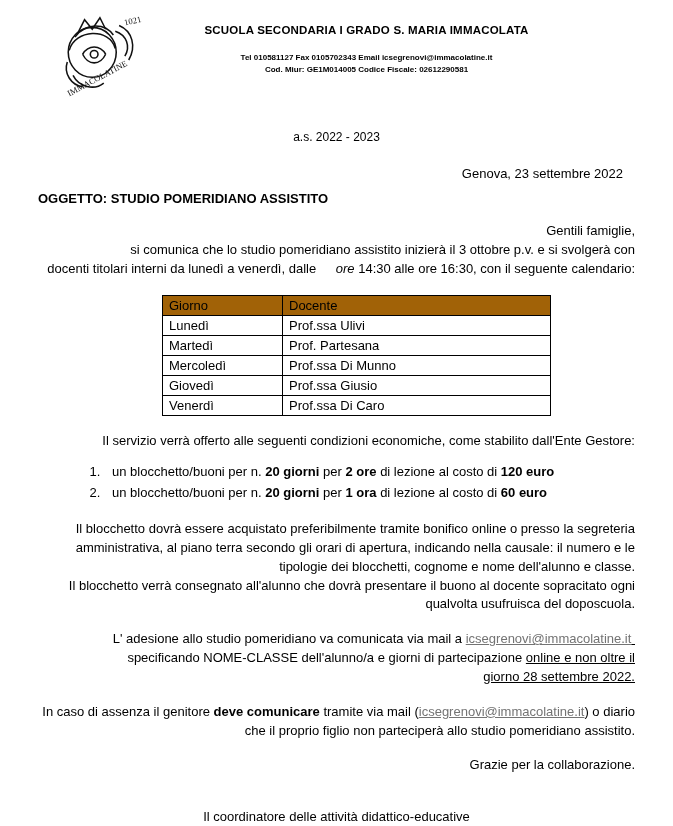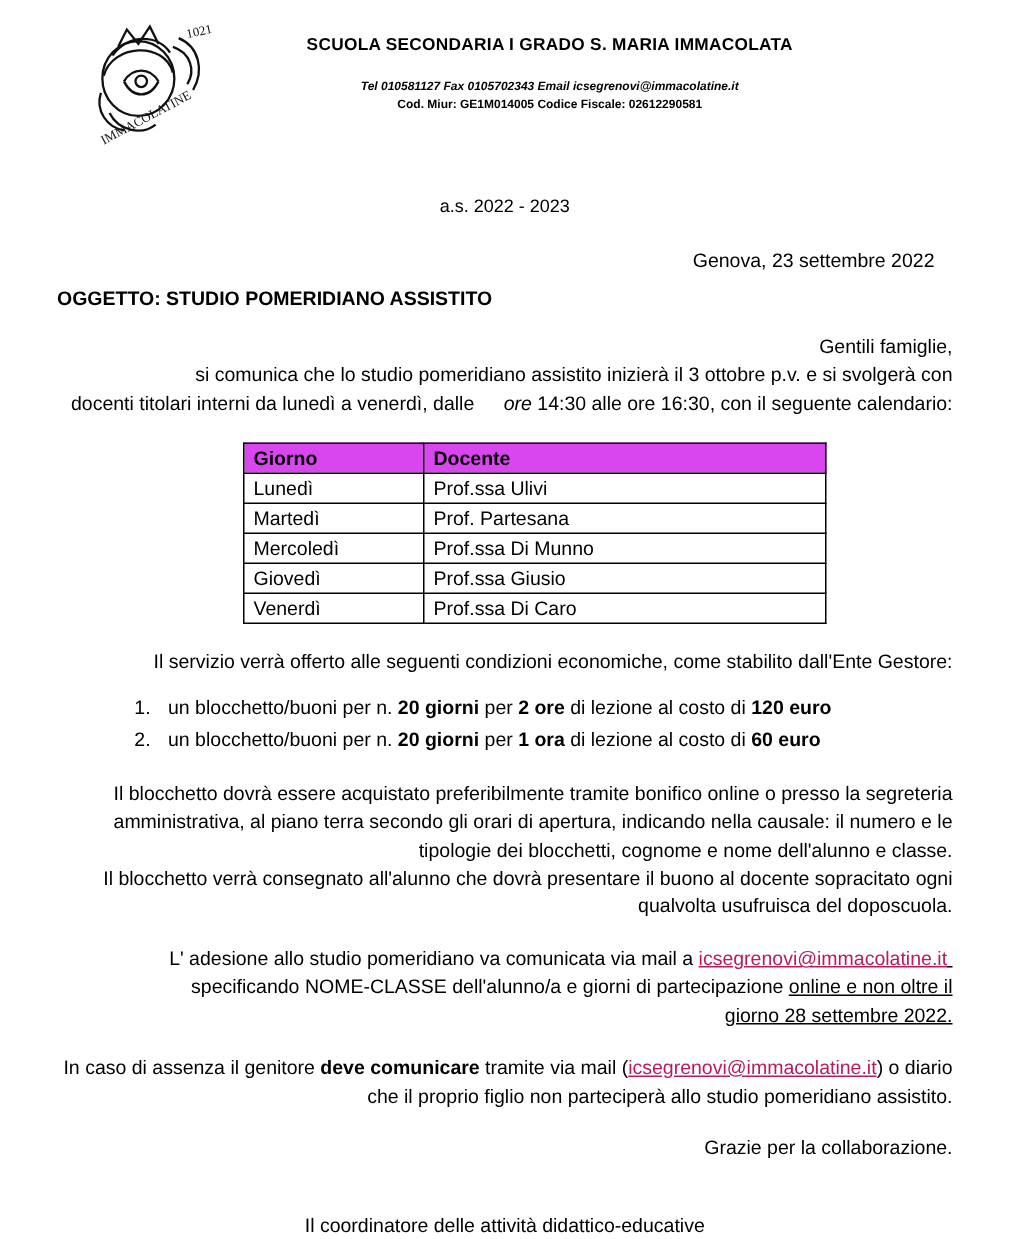--- a/index.html
+++ b/index.html
@@ -54,21 +54,20 @@
     font-size: 8.5px;
     font-weight: bold;
     margin-top: 3px;
     letter-spacing: 0.1px;
   }
   .school-contact {
     font-size: 8px;
     font-weight: bold;
     margin-top: 16px;
     line-height: 1.5;
-    font-style: italic;
   }
   .school-codes {
     font-size: 8px;
     font-weight: bold;
     line-height: 1.5;
   }
   .logo-spacer {
     width: 60px;
     flex: 0 0 60px;
   }
@@ -114,39 +113,39 @@
   }
   table.schedule th,
   table.schedule td {
     border: 1px solid #000000;
     font-size: 13px;
     padding: 1px 6px;
     text-align: left;
     height: 17px;
   }
   table.schedule th {
-    font-weight: bold;
-    background: #d946ef;
+    font-weight: normal;
+    background: #a16207;
   }
   table.schedule col.c1 { width: 120px; }
   table.schedule col.c2 { width: 268px; }
 
   
   ol.conditions {
     margin: 12px 0 0 0;
     padding-left: 66px;
     font-size: 13px;
     line-height: 1.6;
   }
   ol.conditions li {
     padding-left: 8px;
   }
 
   a.maillink {
-    color: #be185d;
+    color: #737373;
     text-decoration: underline;
   }
   .uline { text-decoration: underline; }
 
   .signature-role {
     text-align: center;
     font-size: 13px;
     margin-top: 34px;
   }
 </style>

